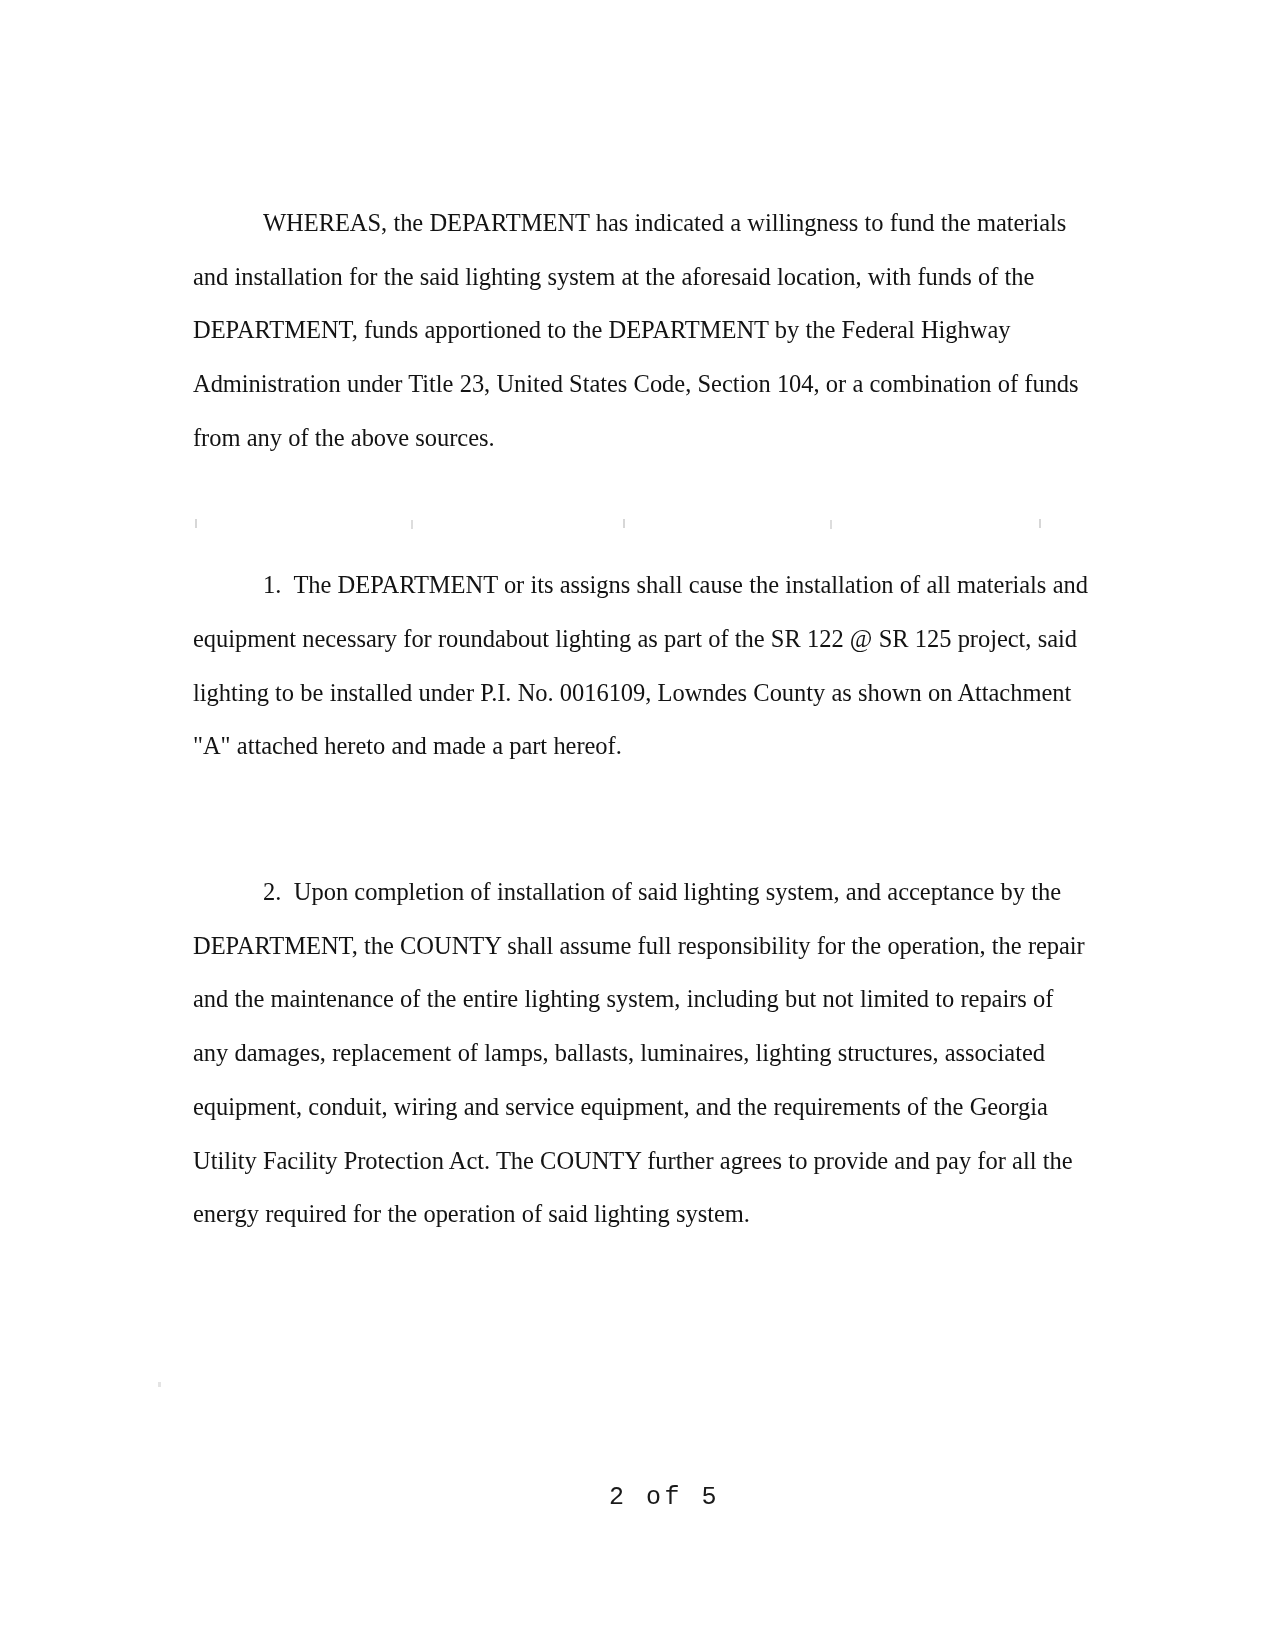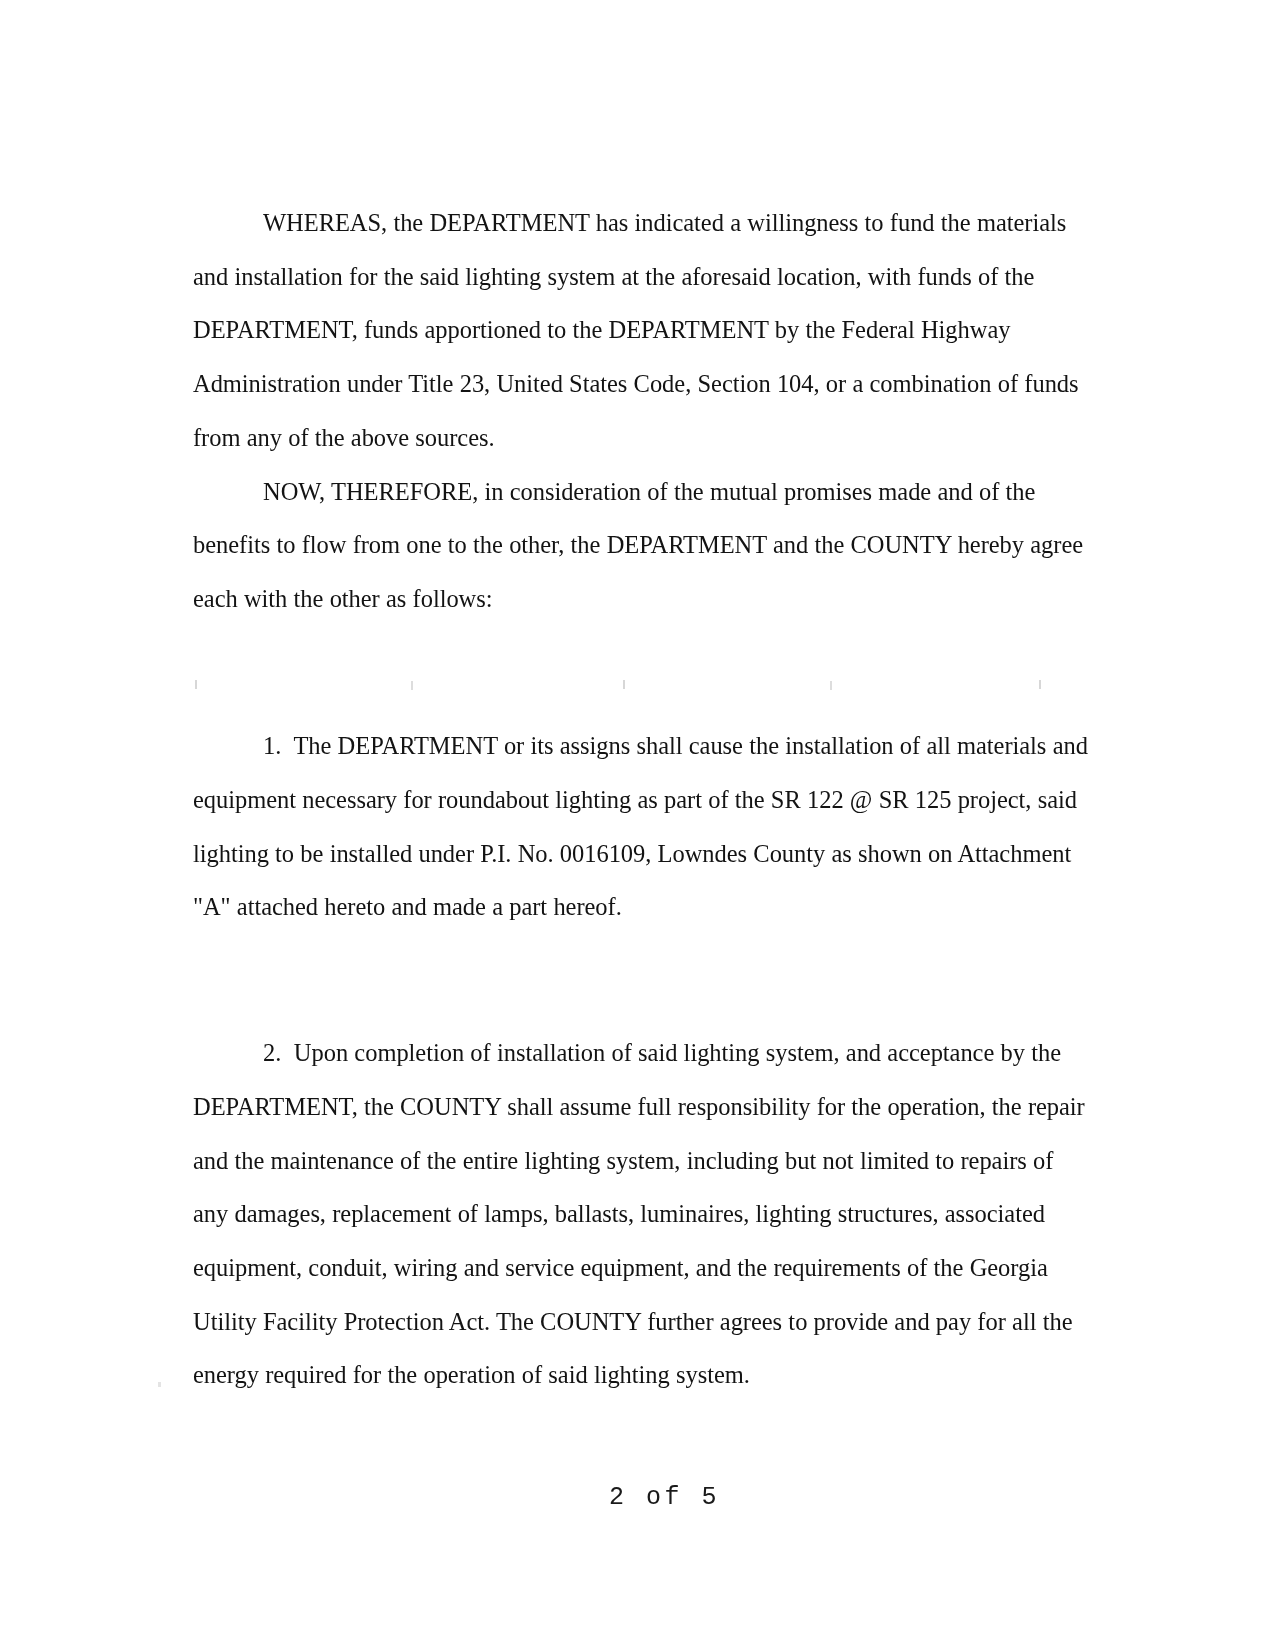--- a/index.html
+++ b/index.html
@@ -86,21 +86,20 @@
 </style>
 </head>
 <body>
 
 <div class="page">
 
   <div class="doc-body">
 
     <p class="para"><span class="ind"></span><span>WHEREAS, the DEPARTMENT has indicated a willingness to fund the materials and installation for the said lighting system at the aforesaid location, with funds of the DEPARTMENT, funds apportioned to the DEPARTMENT by the Federal Highway Administration under Title 23, United States Code, Section 104, or a combination of funds from any of the above sources.</span></p>
 
-    <p class="para"><span class="ind"></span><span>NOW, THEREFORE, in consideration of the mutual promises made and of the benefits to flow from one to the other, the DEPARTMENT and the COUNTY hereby agree each with the other as follows:</span></p>
 
     <div class="gap-small"></div>
 
     <div style="position:relative;">
       <div class="artifact-row">
         <span class="tick" style="left:2px;  top:1px;"></span>
         <span class="tick t2" style="left:218px; top:2px;"></span>
         <span class="tick" style="left:430px; top:1px;"></span>
         <span class="tick t2" style="left:637px; top:2px;"></span>
         <span class="tick" style="left:846px; top:1px;"></span>

